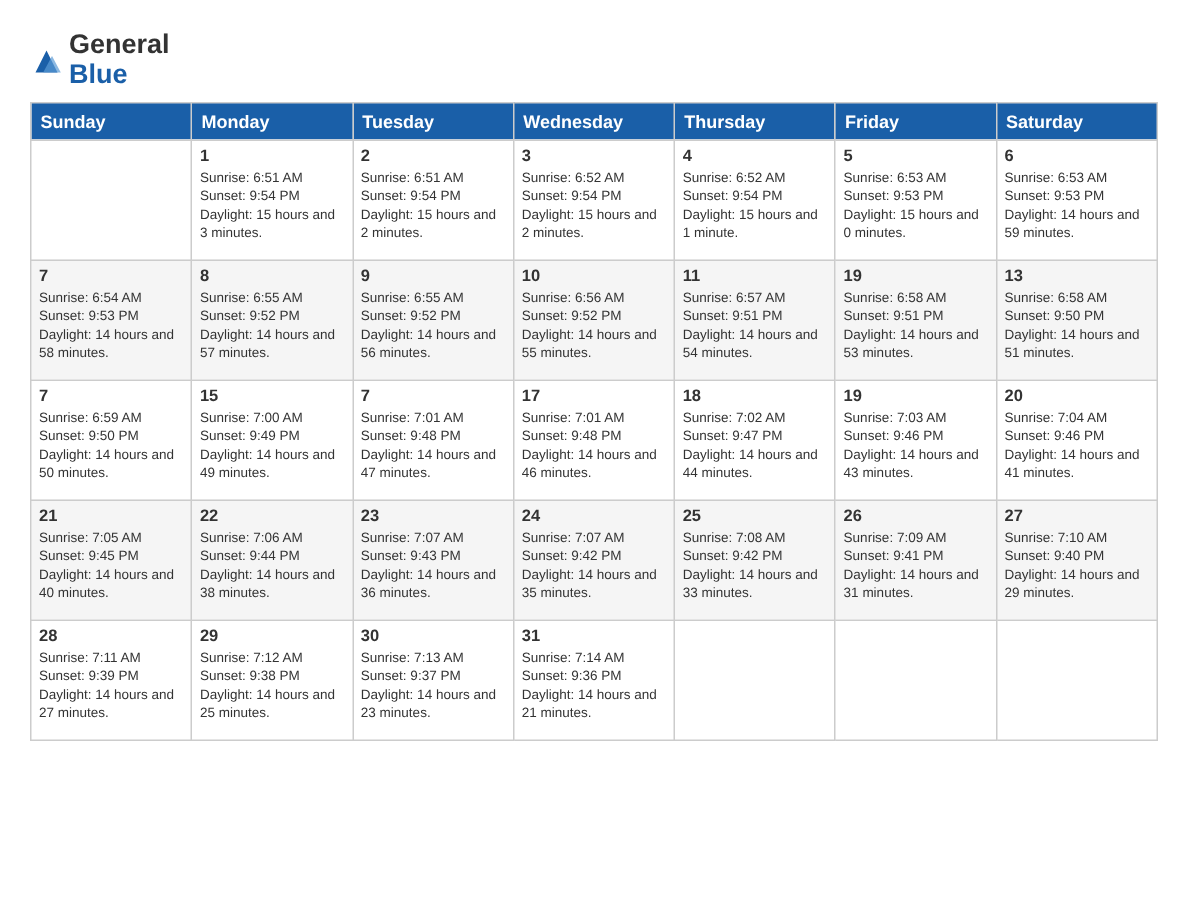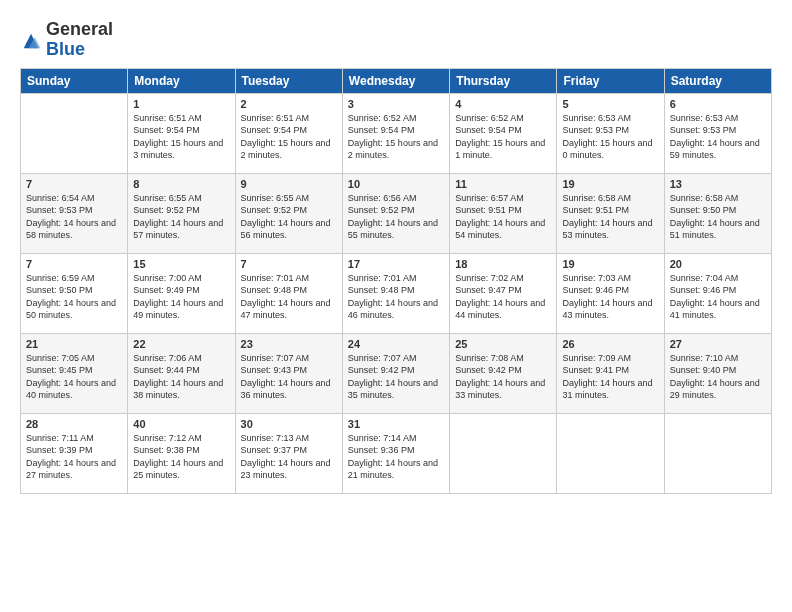--- a/index.html
+++ b/index.html
@@ -253,21 +253,21 @@
             <span class="day-number">27</span>
             <div class="day-info">Sunrise: 7:10 AM<br>Sunset: 9:40 PM<br>Daylight: 14 hours and 29 minutes.</div>
           </td>
         </tr>
         <tr>
           <td>
             <span class="day-number">28</span>
             <div class="day-info">Sunrise: 7:11 AM<br>Sunset: 9:39 PM<br>Daylight: 14 hours and 27 minutes.</div>
           </td>
           <td>
-            <span class="day-number">40</span>
+            <span class="day-number">29</span>
             <div class="day-info">Sunrise: 7:12 AM<br>Sunset: 9:38 PM<br>Daylight: 14 hours and 25 minutes.</div>
           </td>
           <td>
             <span class="day-number">30</span>
             <div class="day-info">Sunrise: 7:13 AM<br>Sunset: 9:37 PM<br>Daylight: 14 hours and 23 minutes.</div>
           </td>
           <td>
             <span class="day-number">31</span>
             <div class="day-info">Sunrise: 7:14 AM<br>Sunset: 9:36 PM<br>Daylight: 14 hours and 21 minutes.</div>
           </td>

